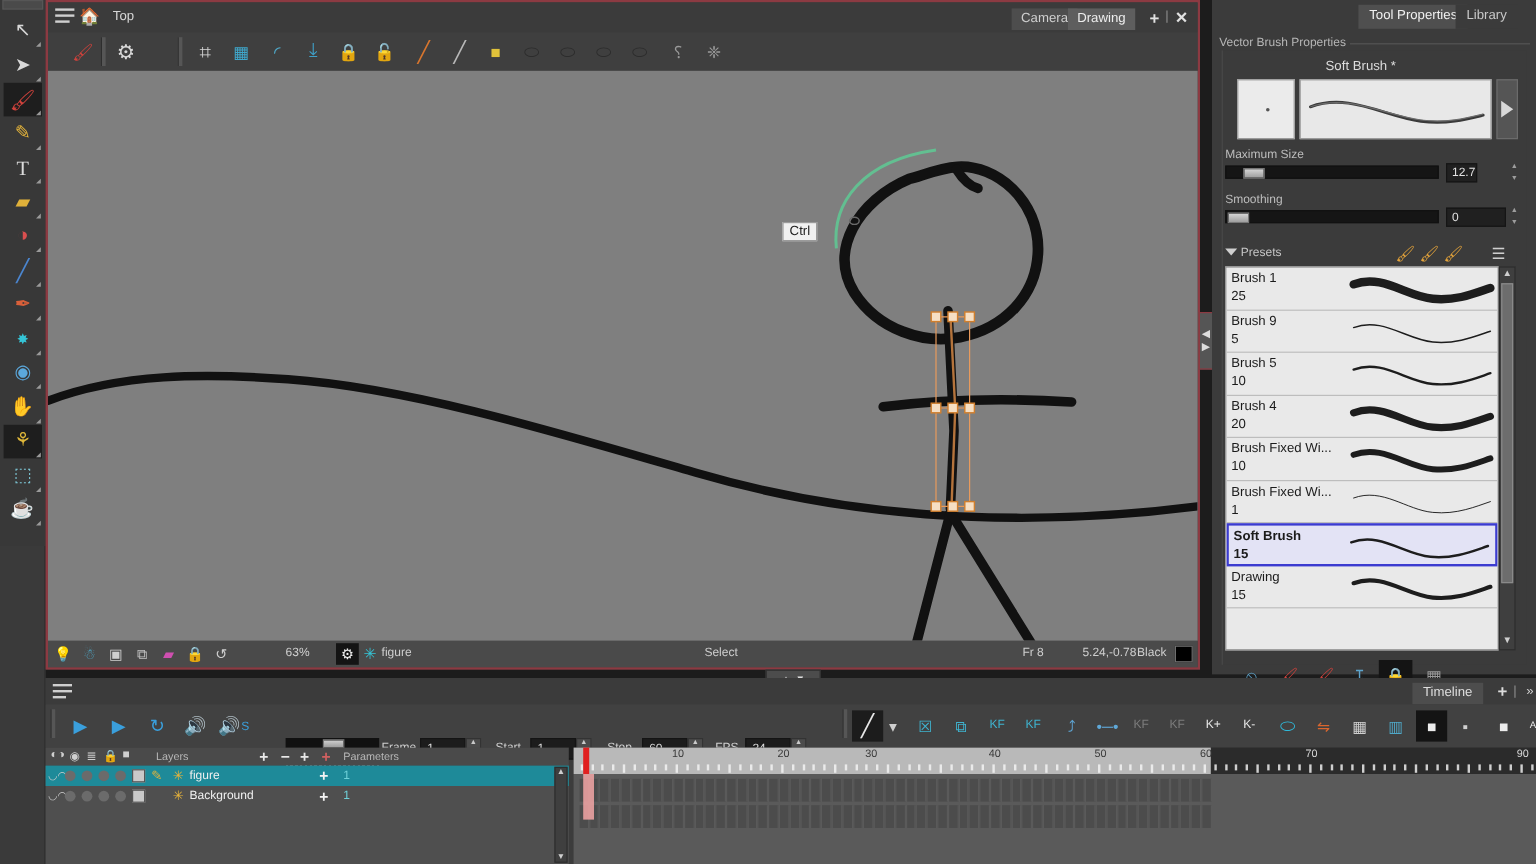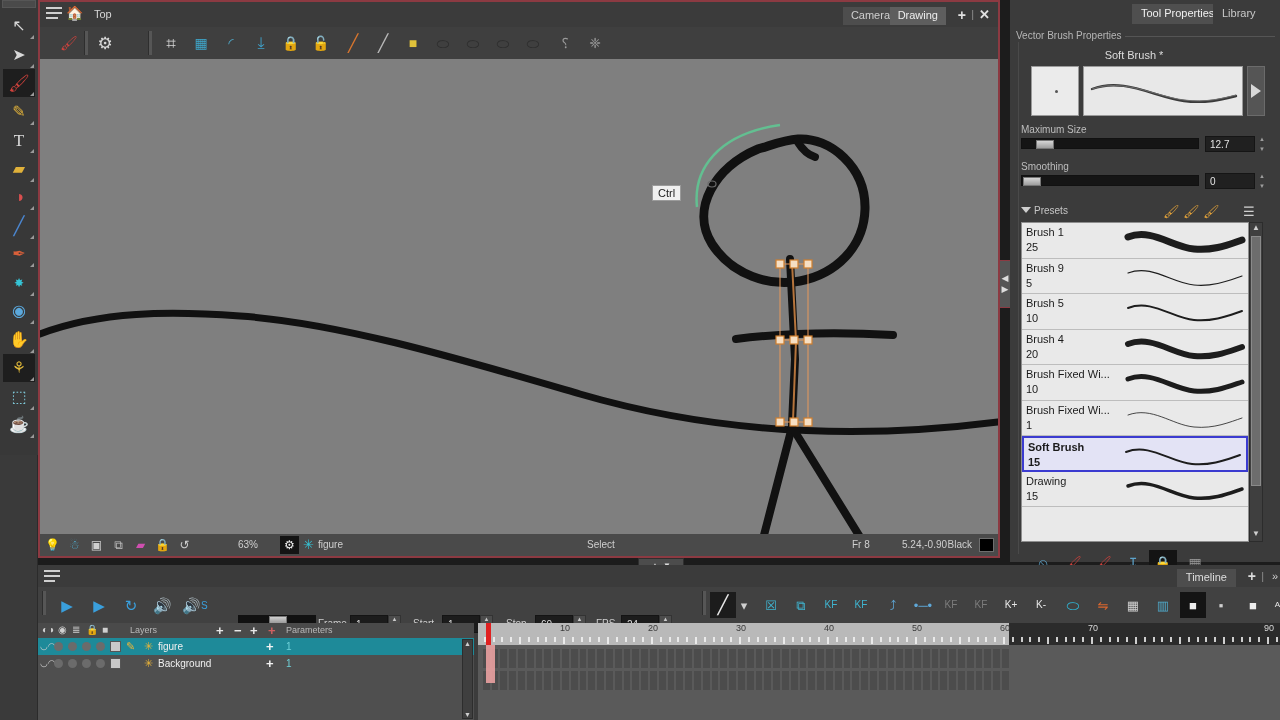--- a/index.html
+++ b/index.html
@@ -408,21 +408,21 @@
           <span class="ico" style="color: rgb(207, 207, 207);">↺</span>
         </div>
       </div>
     <span id="zoom-val">63%</span>
     <div style="position:absolute;left:240px;top:2px;width:19px;height:18px;background:#141414;
          display:flex;align-items:center;justify-content:center;font-size:12px;color:#eee;">⚙</div>
     <div style="position:absolute;left:263px;top:3px;font-size:13px;color:#35c4d6;">✳</div>
     <span style="position:absolute;left:278px;top:5px;font-size:10px;color:#cfcfcf;">figure</span>
     <span id="status-mode">Select</span>
     <span id="status-fr">Fr 8</span>
-    <span id="status-coord">5.24,-0.90</span>
+    <span id="status-coord">5.24,-0.78</span>
     <span id="status-color">Black</span>
     <div id="status-swatch"></div>
   </div>
 </div>
 
 <div id="collapse-arrows">
   <span>◀</span>
   <span>▶</span>
 </div>
 <div id="bottom-handle">
@@ -448,21 +448,21 @@
       </svg>
     </div>
     <div id="sw-arrow">
         <div></div>
       </div>
 
     <span class="prop-label" style="left:2px;top:82px">Maximum Size</span>
     <div class="slider-track" style="left:2px;top:96px;width:178px">
       <div class="slider-knob" style="left:14px"></div>
     </div>
-    <div class="num-field" style="left:186px;top:94px;width:50px">12.7</div>
+    <div class="num-field" style="left:186px;top:94px;width:26px">12.7</div>
     <div class="spin" style="left:239px;top:94px">
         <span>▲</span>
         <span>▼</span>
       </div>
 
     <span class="prop-label" style="left:2px;top:119px">Smoothing</span>
     <div class="slider-track" style="left:2px;top:133px;width:178px">
       <div class="slider-knob" style="left:1px"></div>
     </div>
     <div class="num-field" style="left:186px;top:131px;width:50px">0</div>
@@ -747,21 +747,21 @@
     <div style="position:absolute;left:1px;top:0;font-size:7px;color:#cfcfcf;">▲</div>
     <div style="position:absolute;left:1px;bottom:0;font-size:7px;color:#cfcfcf;">▼</div>
   </div>
 
   <div id="tl-right">
     <div id="ruler">
       <div class="seg-grey" style="left:0;width:531px"></div>
       <div class="nums" id="ruler-nums">
           <span class="num" style="left: 82px;">10</span>
           <span class="num" style="left: 170px;">20</span>
-          <span class="num" style="left: 258px;">30</span>
+          <span class="num" style="left: 243px;">30</span>
           <span class="num" style="left: 346px;">40</span>
           <span class="num" style="left: 434px;">50</span>
           <span class="num" style="left: 522px;">60</span>
           <span class="num dark" style="left: 610px;">70</span>
           <span class="num dark" style="left: 698px; margin-top: 40px;">80</span>
           <span class="num dark" style="left: 786px;">90</span>
         </div>
       <div id="ticks">
           <div style="position: absolute; top: 2px; width: 2px; height: 5px; background: rgb(234, 234, 234); left: 5.8px;"></div>
           <div style="position: absolute; top: 2px; width: 2px; height: 5px; background: rgb(234, 234, 234); left: 14.6px;"></div>

